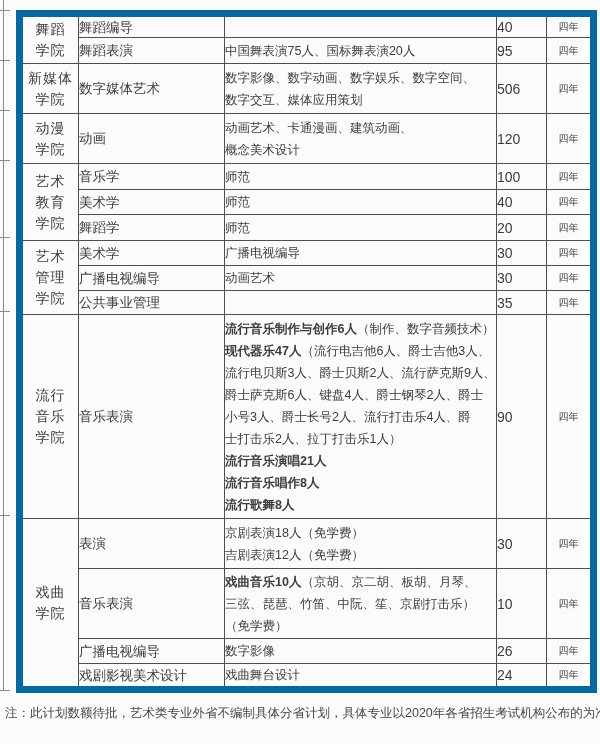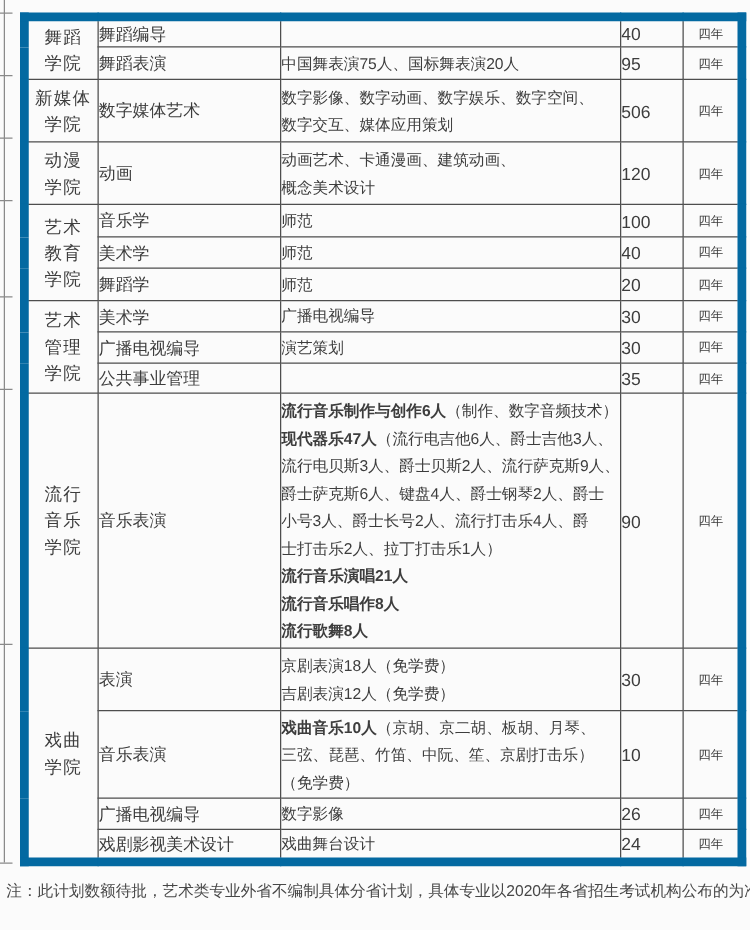--- a/index.html
+++ b/index.html
@@ -121,21 +121,21 @@
         <td class="major">美术学</td>
         <td class="detail">
           <div class="dline"><span>广播电视编导</span></div>
         </td>
         <td class="count">30</td>
         <td class="duration">四年</td>
       </tr>
       <tr style="height: 25px;">
         <td class="major">广播电视编导</td>
         <td class="detail">
-          <div class="dline"><span>演艺策划</span></div>
+          <div class="dline"><span>动画艺术</span></div>
         </td>
         <td class="count">30</td>
         <td class="duration">四年</td>
       </tr>
       <tr style="height: 24px;">
         <td class="major">公共事业管理</td>
         <td class="detail"></td>
         <td class="count">35</td>
         <td class="duration">四年</td>
       </tr>

